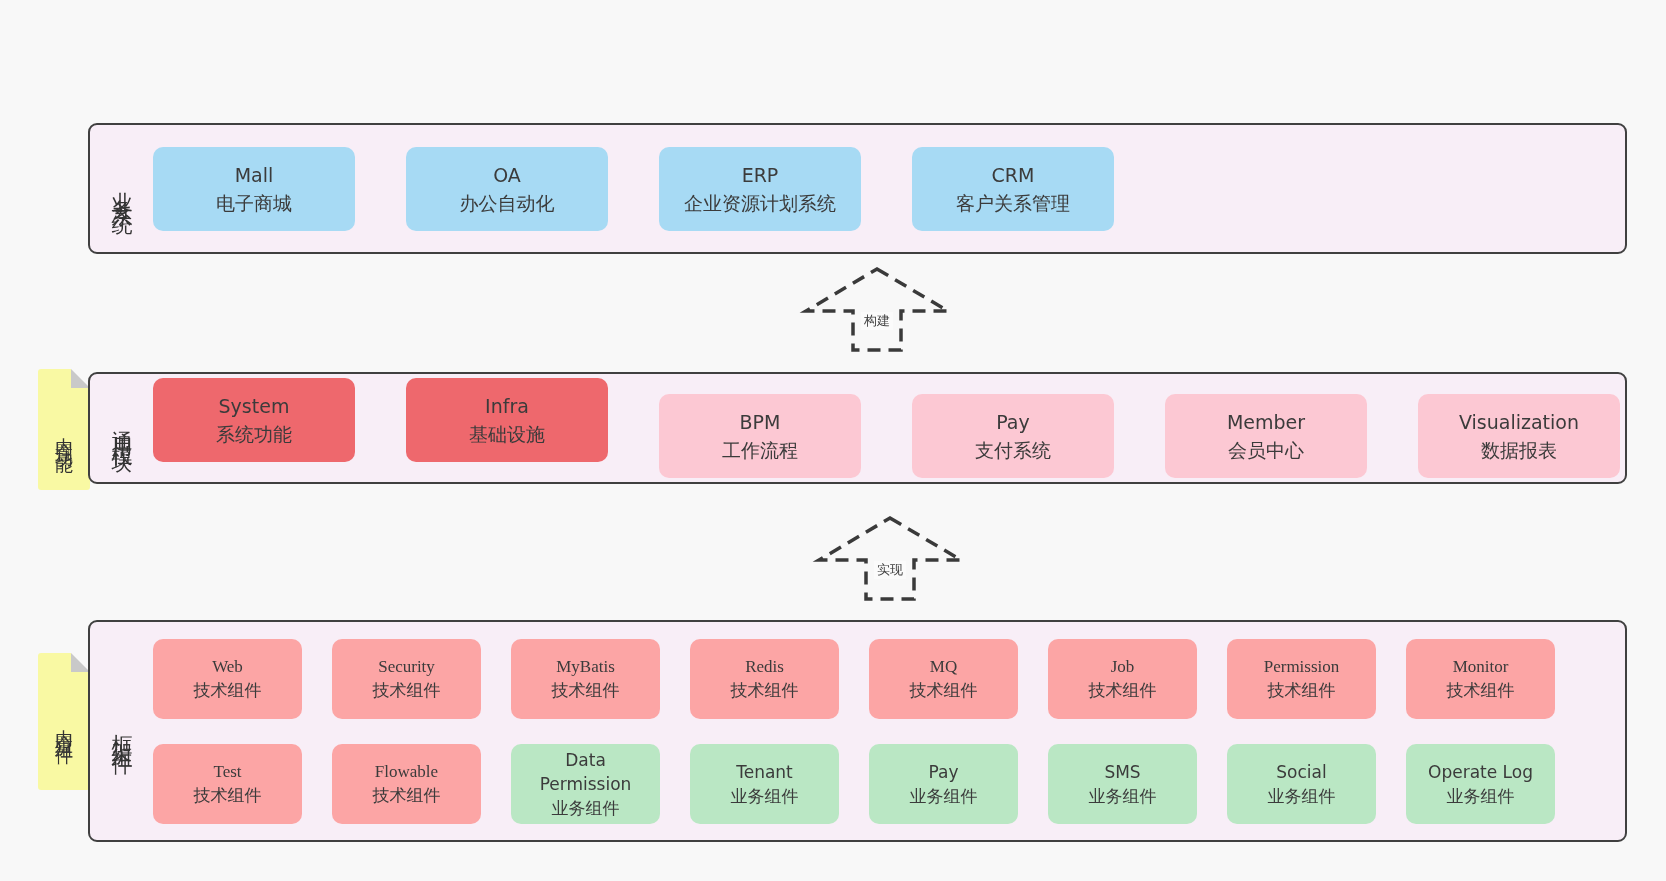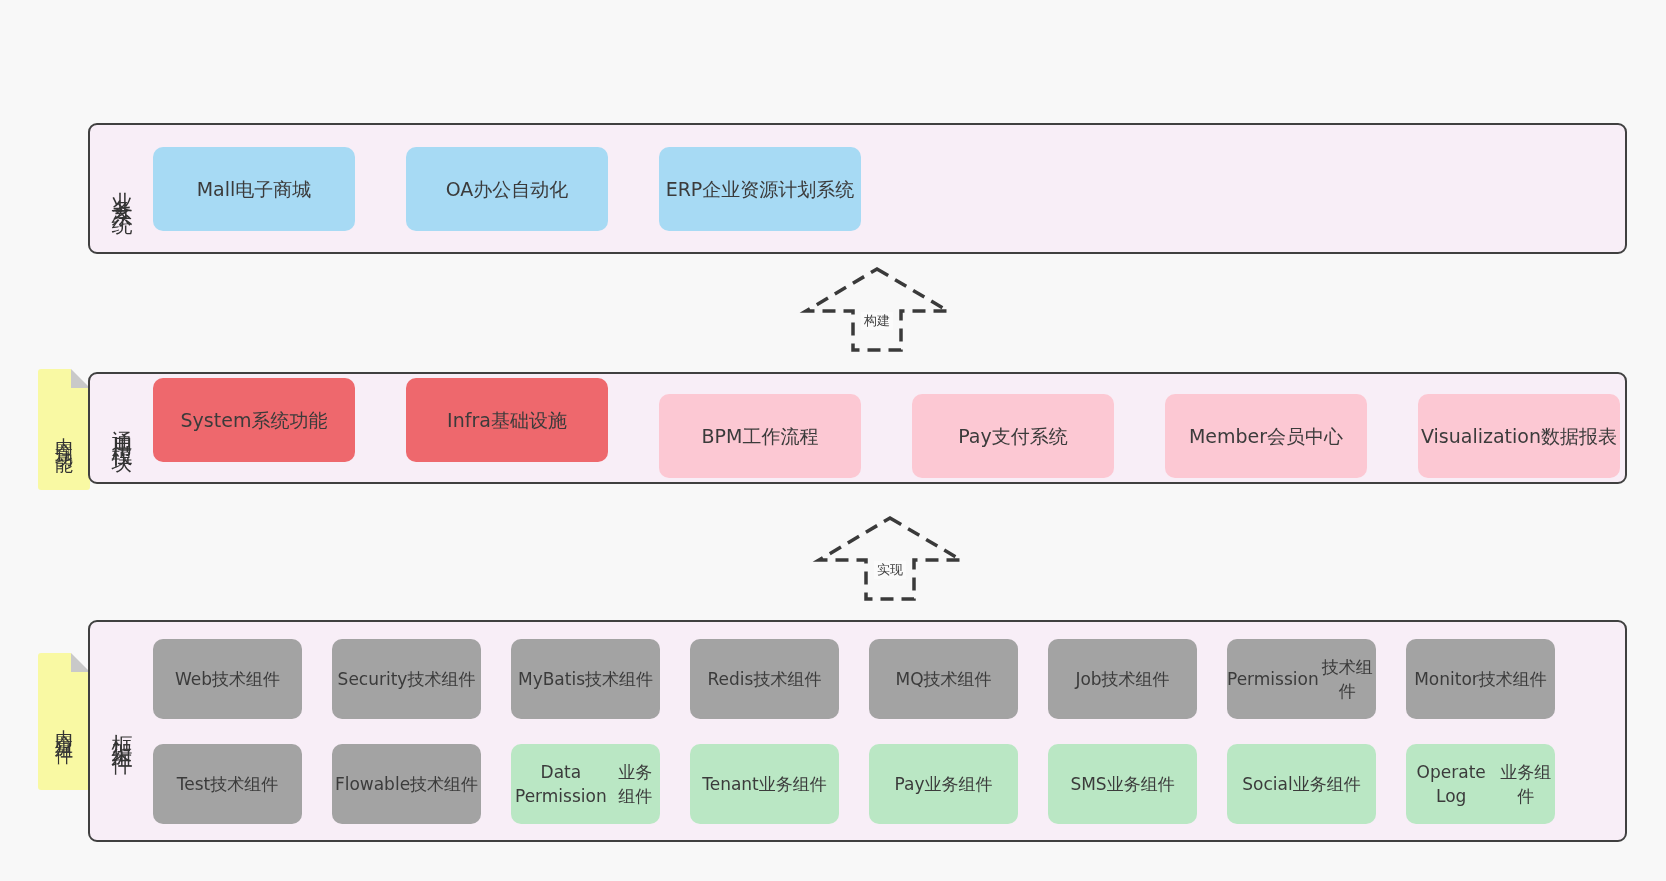--- a/index.html
+++ b/index.html
@@ -27,31 +27,31 @@
   .boxes{
     flex:1;display:flex;flex-direction:column;justify-content:center;
     gap:25px;padding-left:8px;
   }
   .row{display:flex;}
   .row-6{gap:51px;}
   .row-8{gap:30px;}
   
   .box{
     box-sizing:border-box;border-radius:10px;
-    display:flex;flex-direction:row;align-items:center;justify-content:center;
+    display:flex;flex-direction:column;align-items:center;justify-content:center;
     text-align:center;
   }
   .box .t{display:block;}
   .row-6 .box{width:202px;height:84px;font-size:19px;line-height:28px;}
   .row-8 .box{width:149px;height:80px;font-size:17px;line-height:24px;}
   .box.wrapname .t:first-child{max-width:100px;}
   .blue{background:#a7daf4;}
   .red{background:#ee686d;}
   .pink{background:#fcc8d3;margin-top:16px;}
-  .green{background:#a3a3a3;}
+  .green{background:#fca5a5;font-family:Liberation Serif, serif;}
   .lightgreen{background:#bae7c4;}
   
   .note{
     position:absolute;left:38px;width:52px;background:#f9f9a3;
     border-radius:3px;z-index:1;
     display:flex;align-items:center;justify-content:center;
   }
   .note-1{top:369px;height:121px;}
   .note-2{top:653px;height:137px;}
   .note-text{
@@ -94,20 +94,24 @@
         <span class="t">电子商城</span>
       </div>
       <div class="box blue">
         <span class="t">OA</span>
         <span class="t">办公自动化</span>
       </div>
       <div class="box blue">
         <span class="t">ERP</span>
         <span class="t">企业资源计划系统</span>
       </div>
+      <div class="box blue">
+        <span class="t">CRM</span>
+        <span class="t">客户关系管理</span>
+      </div>
     </div>
   </div>
 </section>
 
 <div class="arrow arrow-1">
   <svg width="160" height="86" viewBox="0 0 160 86">
     <polygon points="80,3 151,45 104,45 104,84 56,84 56,45 9,45" fill="#f8f8f8" stroke="#3a3a3a" stroke-width="3.5" stroke-dasharray="13 8"></polygon>
   </svg>
   <span class="arrow-label">构建</span>
 </div>

